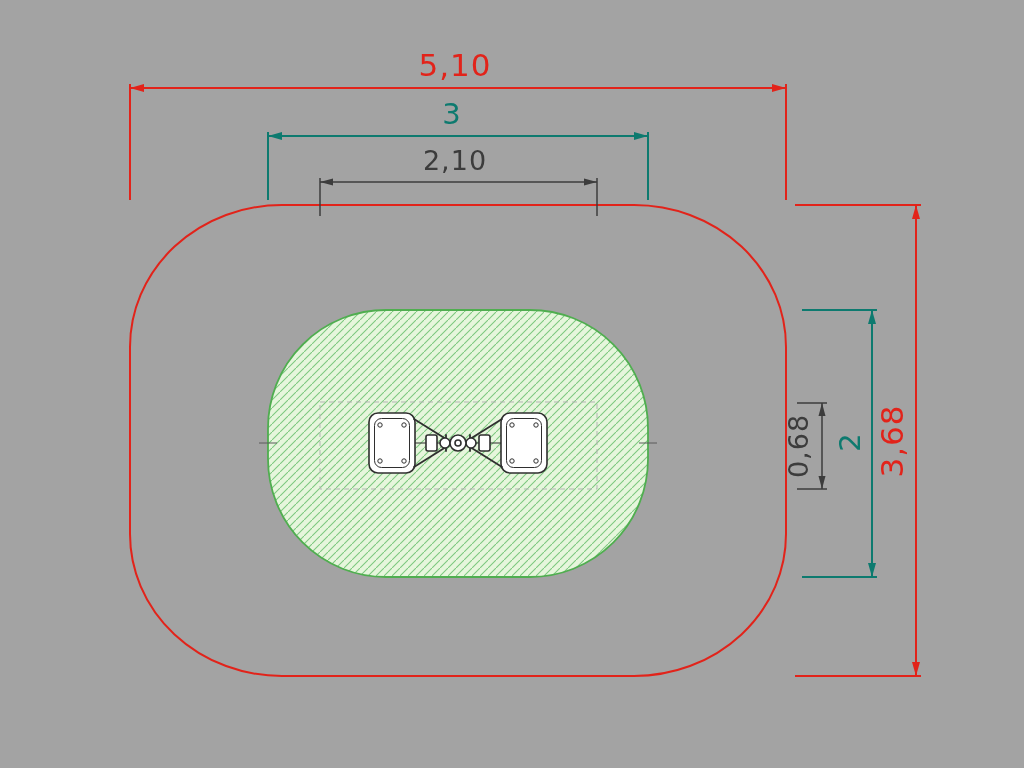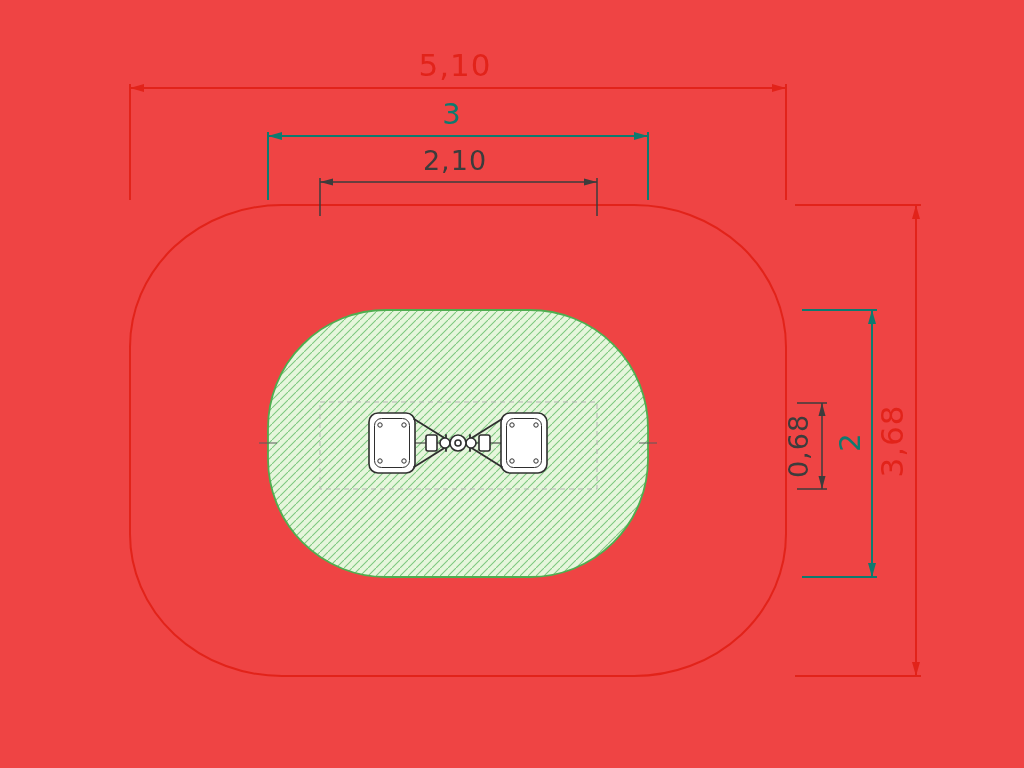--- a/index.html
+++ b/index.html
@@ -1,16 +1,16 @@
 <!DOCTYPE html>
 <html><head>
 <meta charset="utf-8">
 <style>
   html,body{margin:0;padding:0;background:#ffffff;}
-  .page{position:relative;width:1024px;height:768px;background:#ef4444;overflow:hidden;
+  .page{position:relative;width:1024px;height:768px;background:#a3a3a3;overflow:hidden;
         font-family:"DejaVu Sans","Liberation Sans",sans-serif;}
   svg{display:block;}
   
   .dim-red-line{stroke:#e2231a;stroke-width:2;fill:none;}
   .dim-red-arrow{fill:#e2231a;stroke:none;}
   .dim-red-label{fill:#e2231a;font-size:31px;letter-spacing:1px;}
   .dim-teal-line{stroke:#0d7a6f;stroke-width:2;fill:none;}
   .dim-teal-arrow{fill:#0d7a6f;stroke:none;}
   .dim-teal-label{fill:#0d7a6f;font-size:29px;letter-spacing:1px;}
   .dim-dark-line{stroke:#3c3c3c;stroke-width:1.5;fill:none;}

